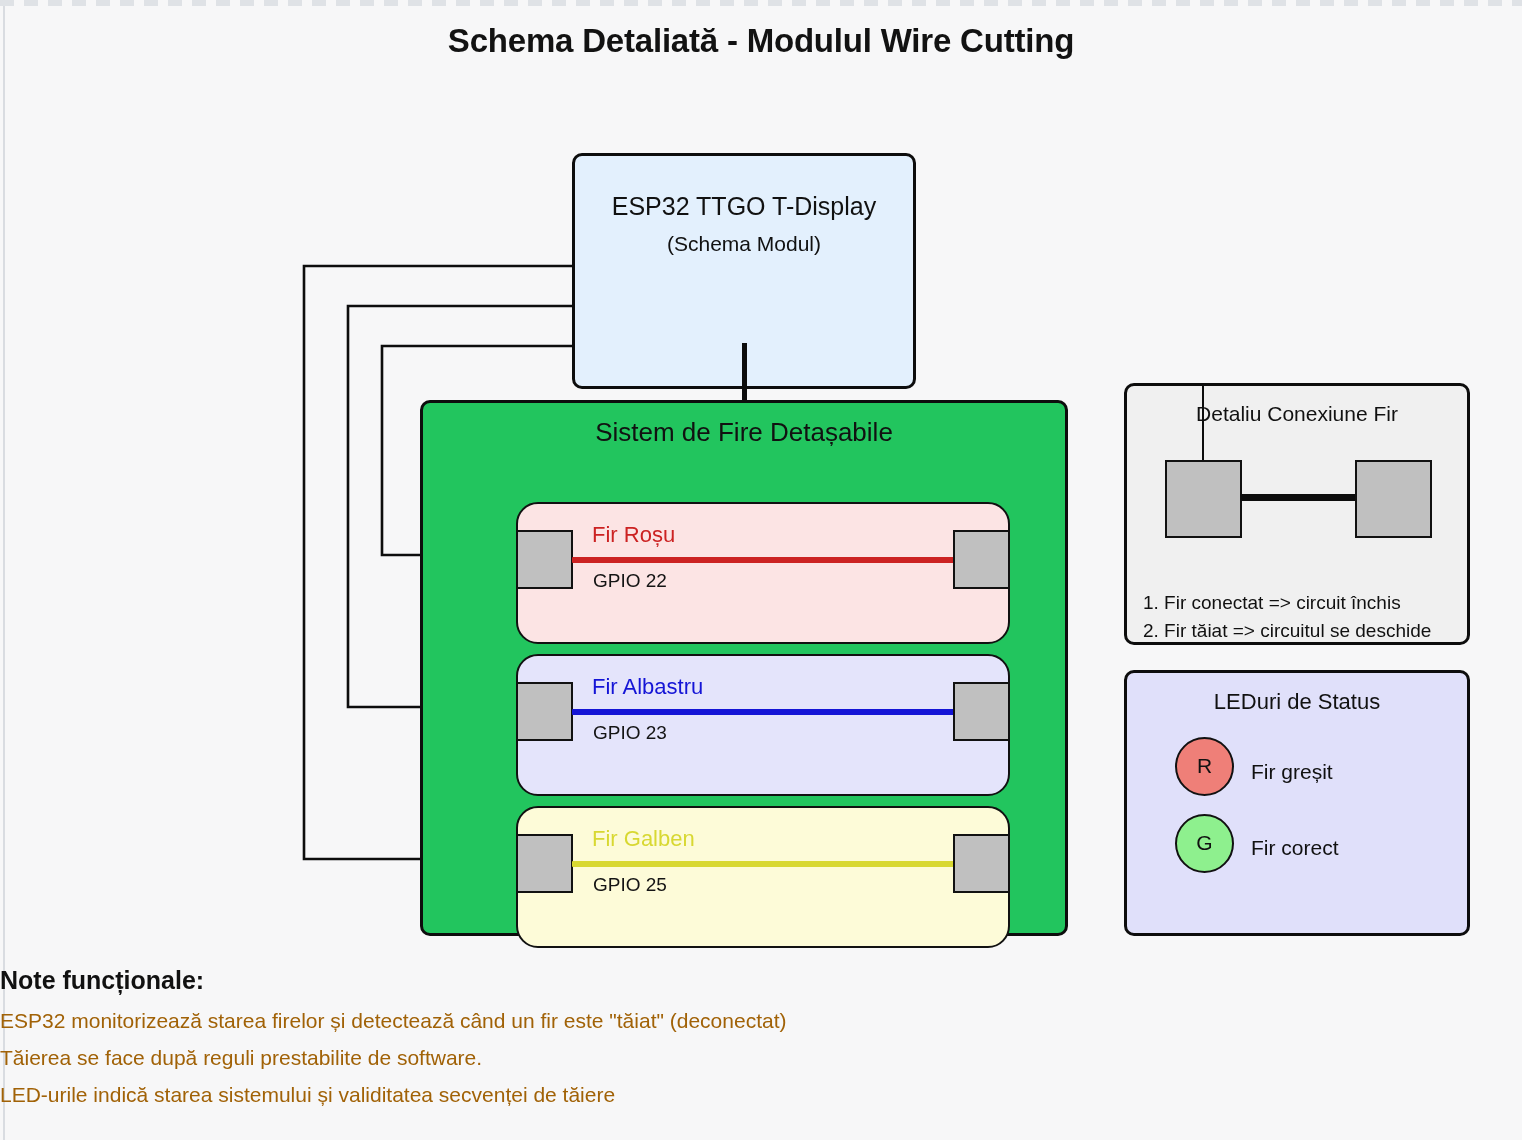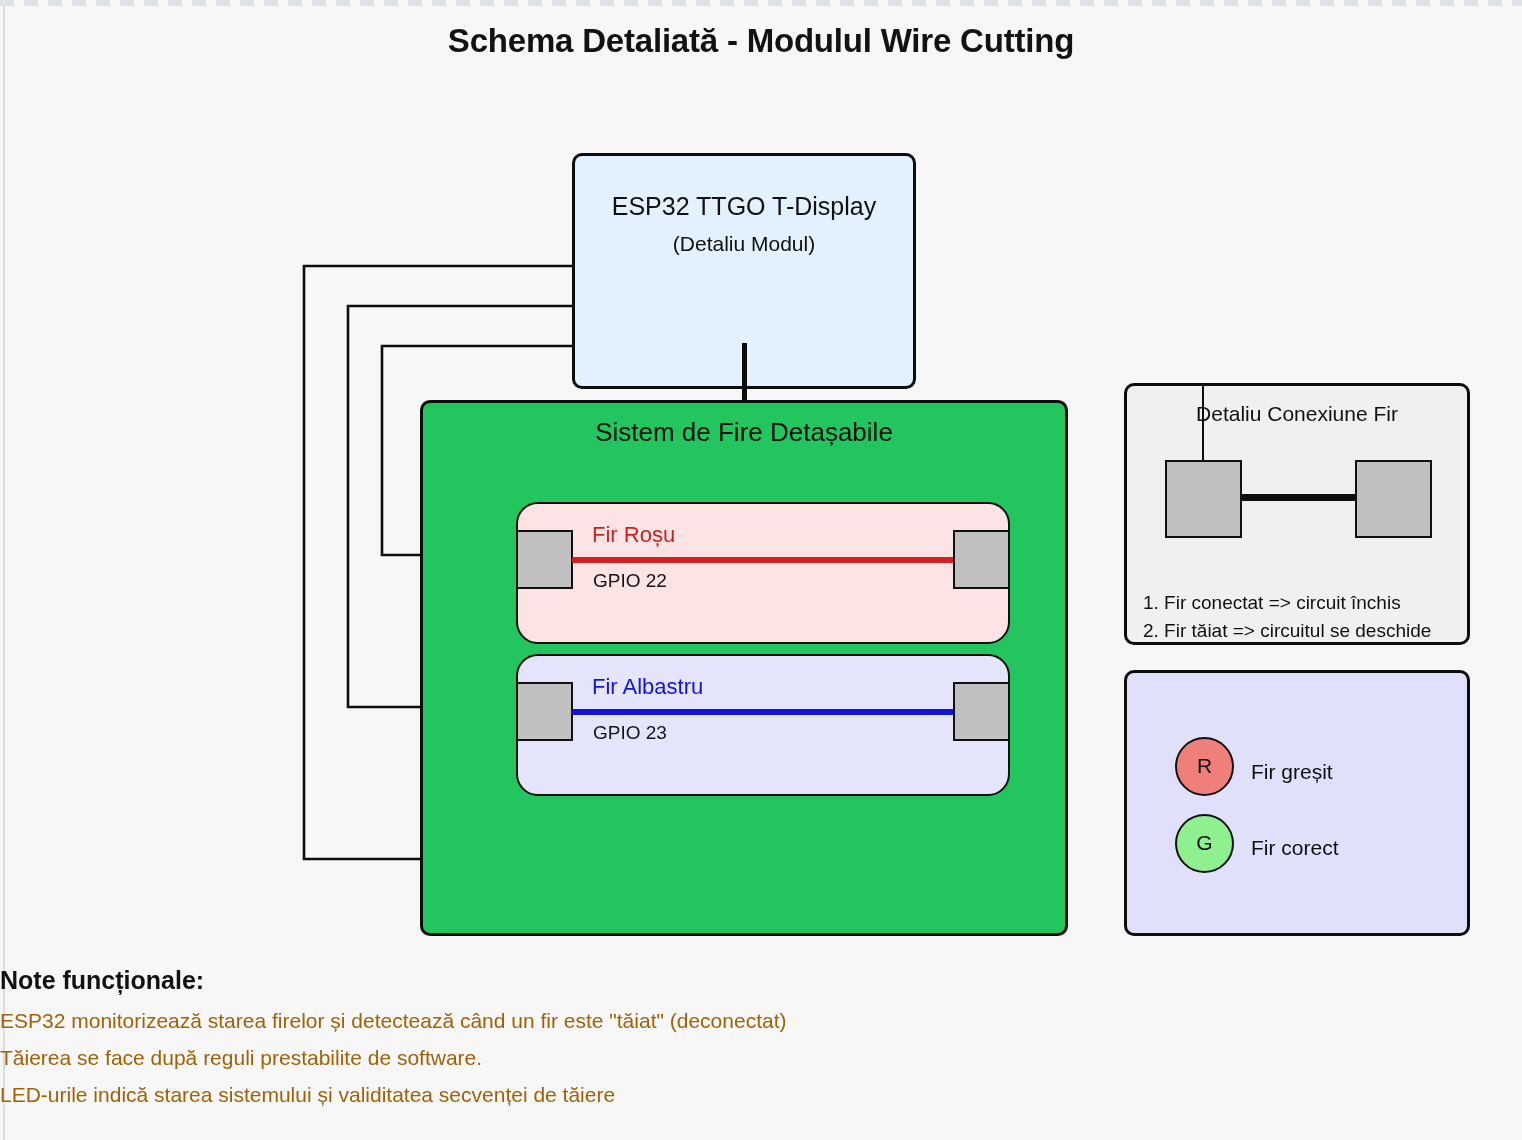--- a/index.html
+++ b/index.html
@@ -253,21 +253,21 @@
   <div class="title">Schema Detaliată - Modulul Wire Cutting</div>
 
   <svg class="routes" viewBox="0 0 1522 1140">
     <path d="M 572 266 L 304 266 L 304 859 L 497 859"></path>
     <path d="M 572 306 L 348 306 L 348 707 L 497 707"></path>
     <path d="M 572 346 L 382 346 L 382 555 L 497 555"></path>
   </svg>
 
   <div class="node" id="esp32">
     <div class="l1">ESP32 TTGO T-Display</div>
-    <div class="l2">(Detaliu Modul)</div>
+    <div class="l2">(Schema Modul)</div>
   </div>
 
   <div id="esp-to-sys"></div>
 
   <div class="node" id="wiresys">
     <div class="hdr">Sistem de Fire Detașabile</div>
 
     <div class="wirebox red">
       <div class="conn left"></div>
       <div class="wireline"></div>
@@ -277,33 +277,41 @@
     </div>
 
     <div class="wirebox blue">
       <div class="conn left"></div>
       <div class="wireline"></div>
       <div class="conn right"></div>
       <div class="wirename">Fir Albastru</div>
       <div class="gpio">GPIO 23</div>
     </div>
 
+    <div class="wirebox yellow">
+      <div class="conn left"></div>
+      <div class="wireline"></div>
+      <div class="conn right"></div>
+      <div class="wirename">Fir Galben</div>
+      <div class="gpio">GPIO 25</div>
+    </div>
   </div>
 
   <div class="node" id="detail">
     <div class="hdr">Detaliu Conexiune Fir</div>
     <div id="dstub"></div>
     <div class="dsq" id="dsq-left"></div>
     <div id="dlink"></div>
     <div class="dsq" id="dsq-right"></div>
     <div class="dnote" id="dnote1">1. Fir conectat =&gt; circuit închis</div>
     <div class="dnote" id="dnote2">2. Fir tăiat =&gt; circuitul se deschide</div>
   </div>
 
   <div class="node" id="leds">
+    <div class="hdr">LEDuri de Status</div>
     <div class="led" id="led-r">R</div>
     <div class="ledlabel" id="ledlabel-r">Fir greșit</div>
     <div class="led" id="led-g">G</div>
     <div class="ledlabel" id="ledlabel-g">Fir corect</div>
   </div>
 
   <div id="notes">
     <div class="nh">Note funcționale:</div>
     <div class="nl">ESP32 monitorizează starea firelor și detectează când un fir este "tăiat" (deconectat)</div>
     <div class="nl">Tăierea se face după reguli prestabilite de software.</div>

